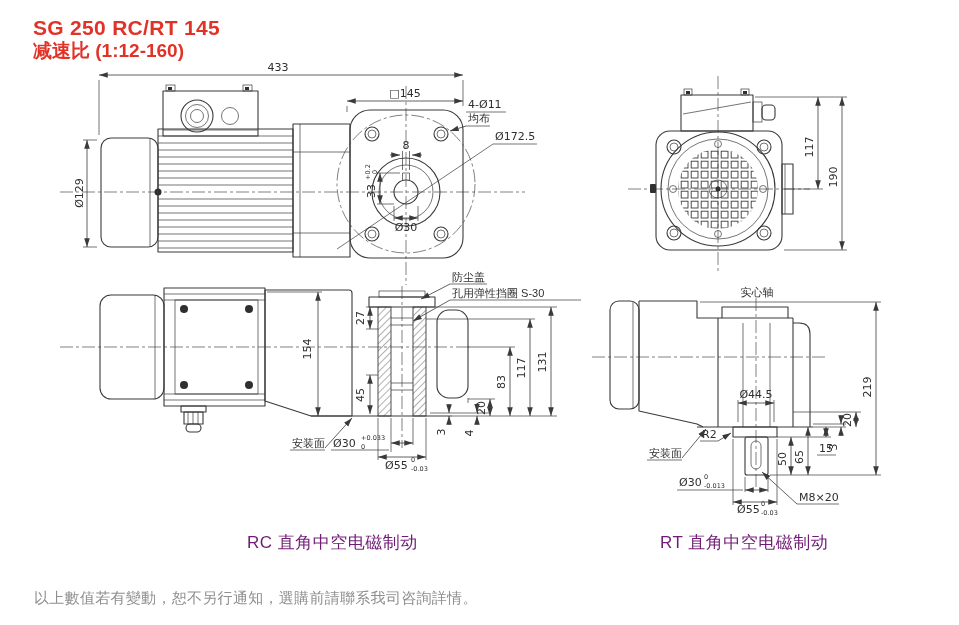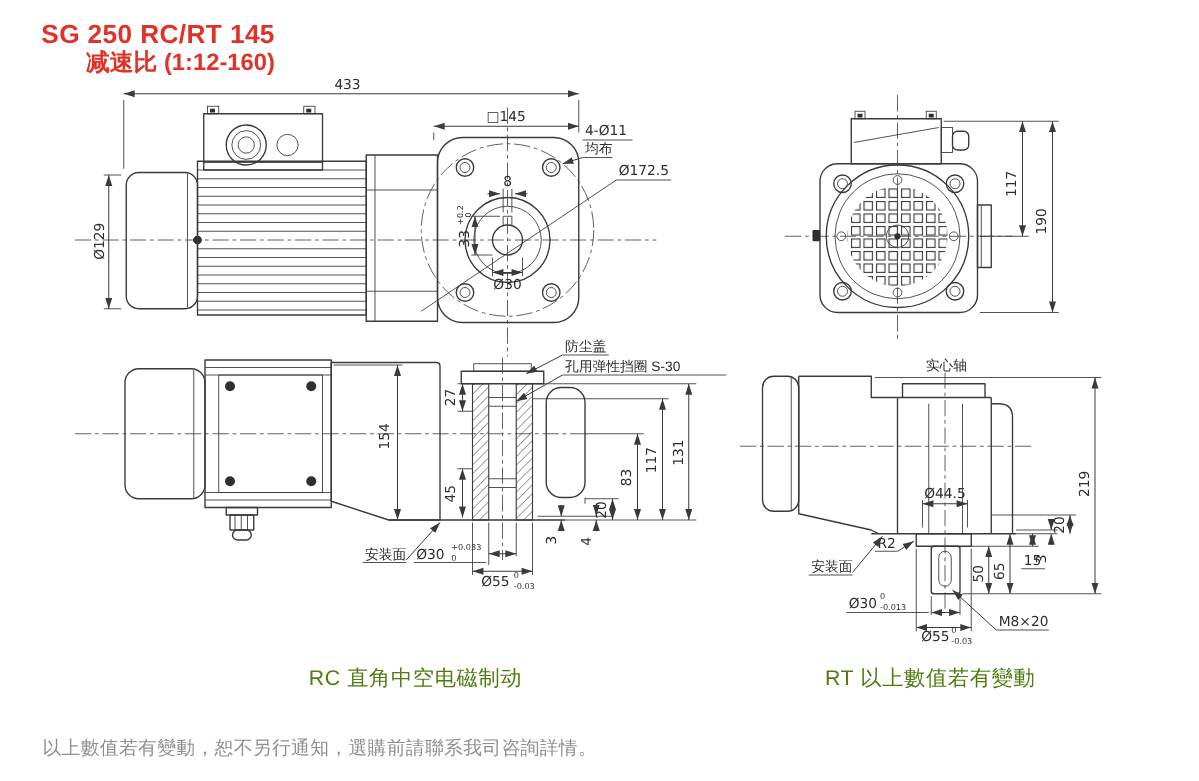--- a/index.html
+++ b/index.html
@@ -1,21 +1,21 @@
 <!DOCTYPE html>
 <html><head>
 <meta charset="utf-8">
 <style>
   html,body{margin:0;padding:0;background:#fff;}
   .page{position:relative;width:959px;height:625px;background:#ffffff;overflow:hidden;
         font-family:"Liberation Sans",sans-serif;}
   .title{position:absolute;left:33px;top:16px;color:#e13228;font-weight:bold;line-height:1.16;}
   .title .l1{font-size:21px;letter-spacing:.3px;}
-  .title .l2{font-size:19px;text-align:right;}
-  .caption{position:absolute;top:531px;color:#4d7c0f;font-size:17px;letter-spacing:.5px;}
+  .title .l2{font-size:19px;}
+  .caption{position:absolute;top:531px;color:#701a75;font-size:17px;letter-spacing:.5px;}
   .cap-rc{left:247px;}
   .cap-rt{left:660px;}
   .footer{position:absolute;left:34px;top:589px;color:#8f8f8f;font-size:15px;letter-spacing:.3px;}
   svg{position:absolute;left:0;top:0;}
   .out{fill:none;stroke:#3a3a3a;stroke-width:1.1;stroke-linejoin:round;}
   .thin{fill:none;stroke:#3a3a3a;stroke-width:0.7;}
   .dim{fill:none;stroke:#3a3a3a;stroke-width:0.8;}
   .cl{fill:none;stroke:#4a4a4a;stroke-width:0.7;stroke-dasharray:13 3 3 3;}
   .fillb{fill:#2f2f2f;stroke:none;}
   text{fill:#2e2e2e;font-family:"DejaVu Sans",sans-serif;}
@@ -279,15 +279,15 @@
       <text class="dt" x="819" y="452">15</text>
       <path class="thin" d="M817,455 H836"></path>
       <path class="dim" d="M808,427 V475" marker-start="url(#mA)" marker-end="url(#mA)"></path>
       <text class="dt mid" transform="rotate(-90 803 457)" x="803" y="457">65</text>
       <path class="dim" d="M791,437 V475" marker-start="url(#mA)" marker-end="url(#mA)"></path>
       <text class="dt mid" transform="rotate(-90 786 459)" x="786" y="459">50</text>
     </g>
   </svg>
 
   <div class="caption cap-rc">RC 直角中空电磁制动</div>
-  <div class="caption cap-rt">RT 以上數值若有變動</div>
+  <div class="caption cap-rt">RT 直角中空电磁制动</div>
   <div class="footer">以上數值若有變動，恕不另行通知，選購前請聯系我司咨詢詳情。</div>
 </div>
 
 </body></html>

